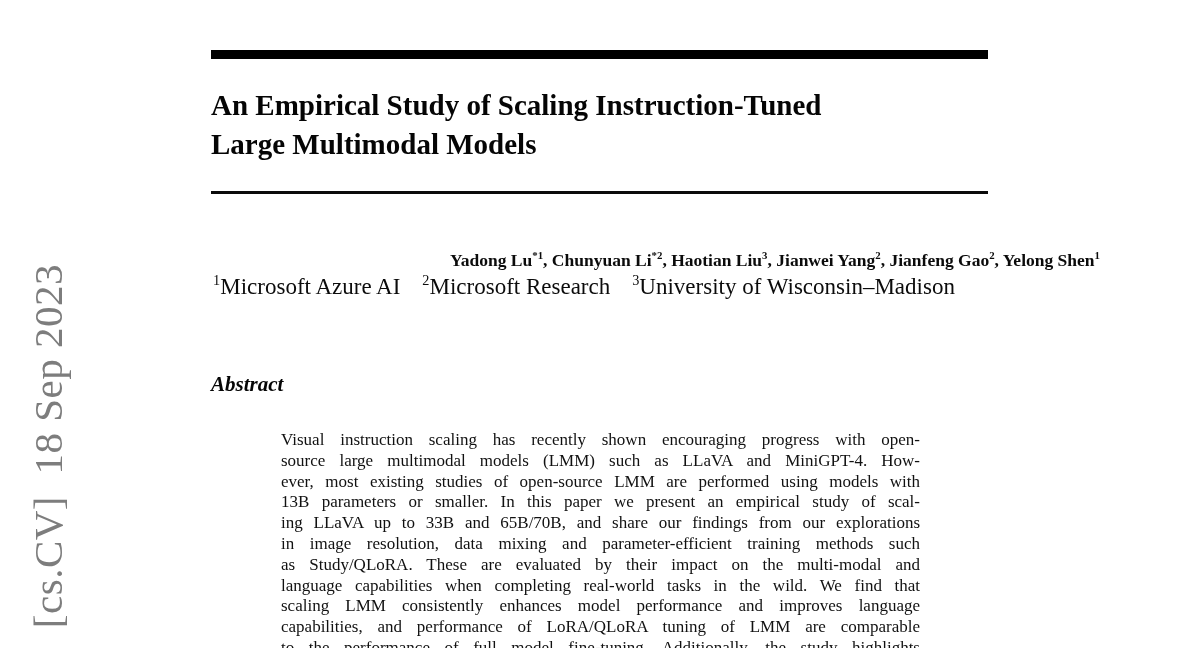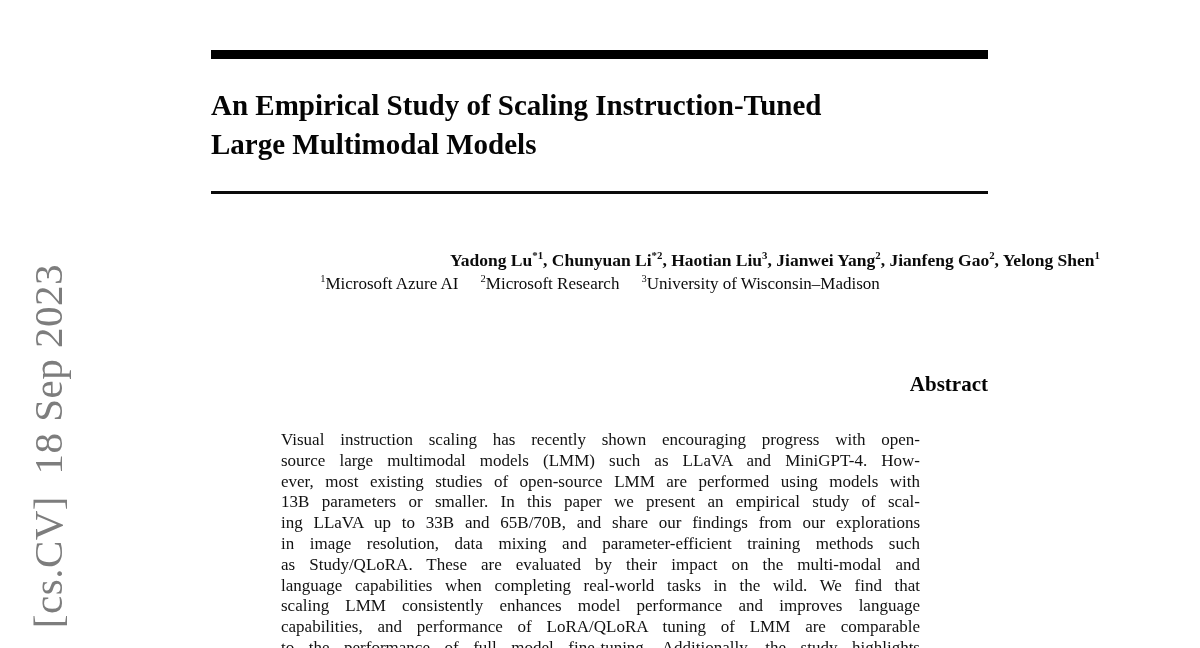--- a/index.html
+++ b/index.html
@@ -58,37 +58,38 @@
   }
   .authors sup, .affiliations sup {
     font-weight: inherit;
     font-size: 0.62em;
     vertical-align: super;
     line-height: 0;
   }
 
   .affiliations {
     position: absolute;
-    left: 100px; top: 274px;
+    left: 84px; top: 274px;
     width: 1000px;
     text-align: center;
-    font-size: 17px;
+    font-size: 23px;
     white-space: nowrap;
   }
   .affil-item { margin-left: 22px; }
   .affil-item:first-child { margin-left: 0; }
 
   .abstract-heading {
     position: absolute;
     left: 211px; top: 372px;
     width: 777px;
-    text-align: right;
+    text-align: left;
     font-weight: bold;
     font-size: 21px;
     color: #050505;
+    font-style: italic;
   }
 
   .abstract-body {
     position: absolute;
     left: 281px; top: 430px;
     width: 639px;
     font-size: 17px;
     line-height: 20.8px;
     color: #111;
   }

